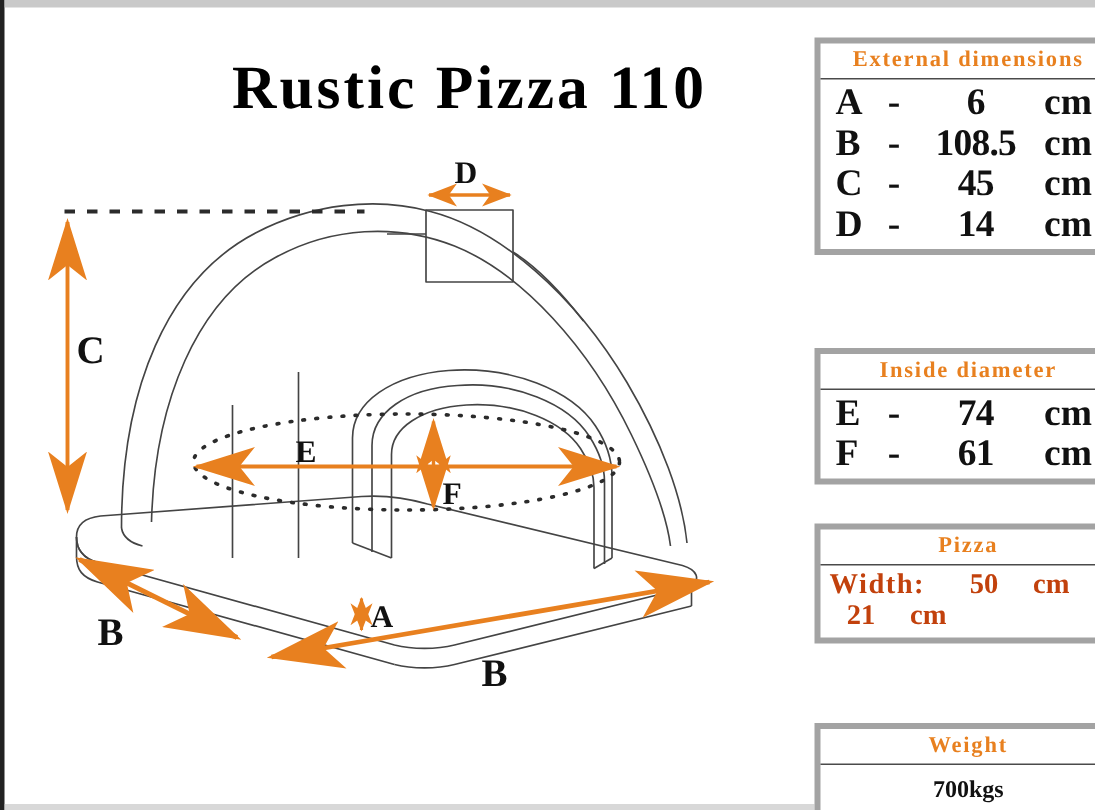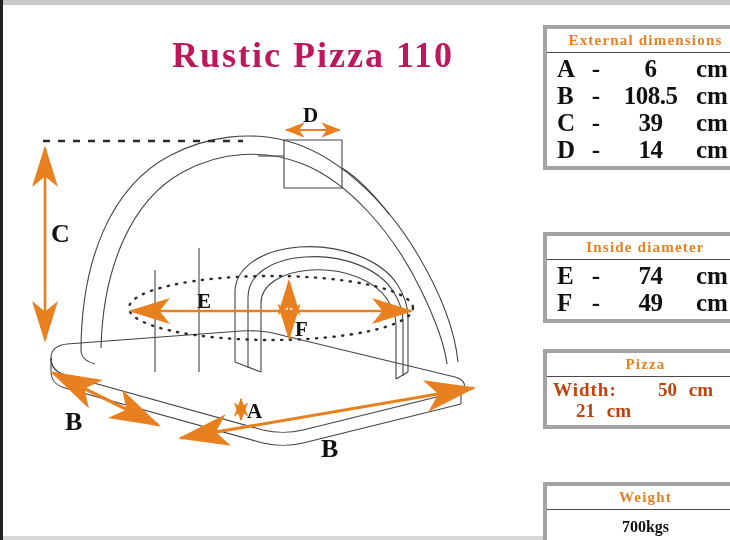--- a/index.html
+++ b/index.html
@@ -30,23 +30,23 @@
     background: #d8d8d8;
   }
 
   
   #title {
     position: absolute;
     left: 100px;
     top: 34px;
     width: 420px;
     text-align: center;
-    font-size: 36px;
-    font-weight: bold;
-    color: #be185d;
+    font-size: 41px;
+    font-weight: bold;
+    color: #000000;
     letter-spacing: 2px;
     font-family: "Liberation Serif", "DejaVu Serif", serif;
     white-space: nowrap;
   }
 
   
   #drawing {
     position: absolute;
     left: 0px;
     top: 0px;
@@ -113,21 +113,21 @@
     display: flex;
     align-items: baseline;
     font-weight: bold;
     color: #c2410c;
     font-size: 19px;
     line-height: 1.12;
     padding: 0 6px;
     white-space: nowrap;
   }
   .door-row .dk { width: 82px; text-align: left; letter-spacing: 1px;}
-  .door-row .dv { width: 42px; text-align: right; }
+  .door-row .dv { width: 42px; text-align: center; }
   .door-row .du { width: 36px; text-align: right; padding-right: 4px;}
 
   .weight-value {
     text-align: center;
     font-weight: bold;
     font-size: 16px;
     color: #111111;
     padding: 8px 0 10px 0;
     white-space: nowrap;
   }
@@ -251,21 +251,21 @@
       </div>
       <div class="spec-row">
         <span class="k">B</span>
         <span class="d">-</span>
         <span class="v">108.5</span>
         <span class="u">cm</span>
       </div>
       <div class="spec-row">
         <span class="k">C</span>
         <span class="d">-</span>
-        <span class="v">39</span>
+        <span class="v">45</span>
         <span class="u">cm</span>
       </div>
       <div class="spec-row">
         <span class="k">D</span>
         <span class="d">-</span>
         <span class="v">14</span>
         <span class="u">cm</span>
       </div>
     </div>
   </div>
@@ -275,21 +275,21 @@
     <div class="spec-body">
       <div class="spec-row">
         <span class="k">E</span>
         <span class="d">-</span>
         <span class="v">74</span>
         <span class="u">cm</span>
       </div>
       <div class="spec-row">
         <span class="k">F</span>
         <span class="d">-</span>
-        <span class="v">49</span>
+        <span class="v">61</span>
         <span class="u">cm</span>
       </div>
     </div>
   </div>
 
   <div class="spec-table" id="tbl-door">
     <div class="spec-title">Pizza</div>
     <div class="spec-body">
       <div class="door-row">
         <span class="dk">Width:</span>

